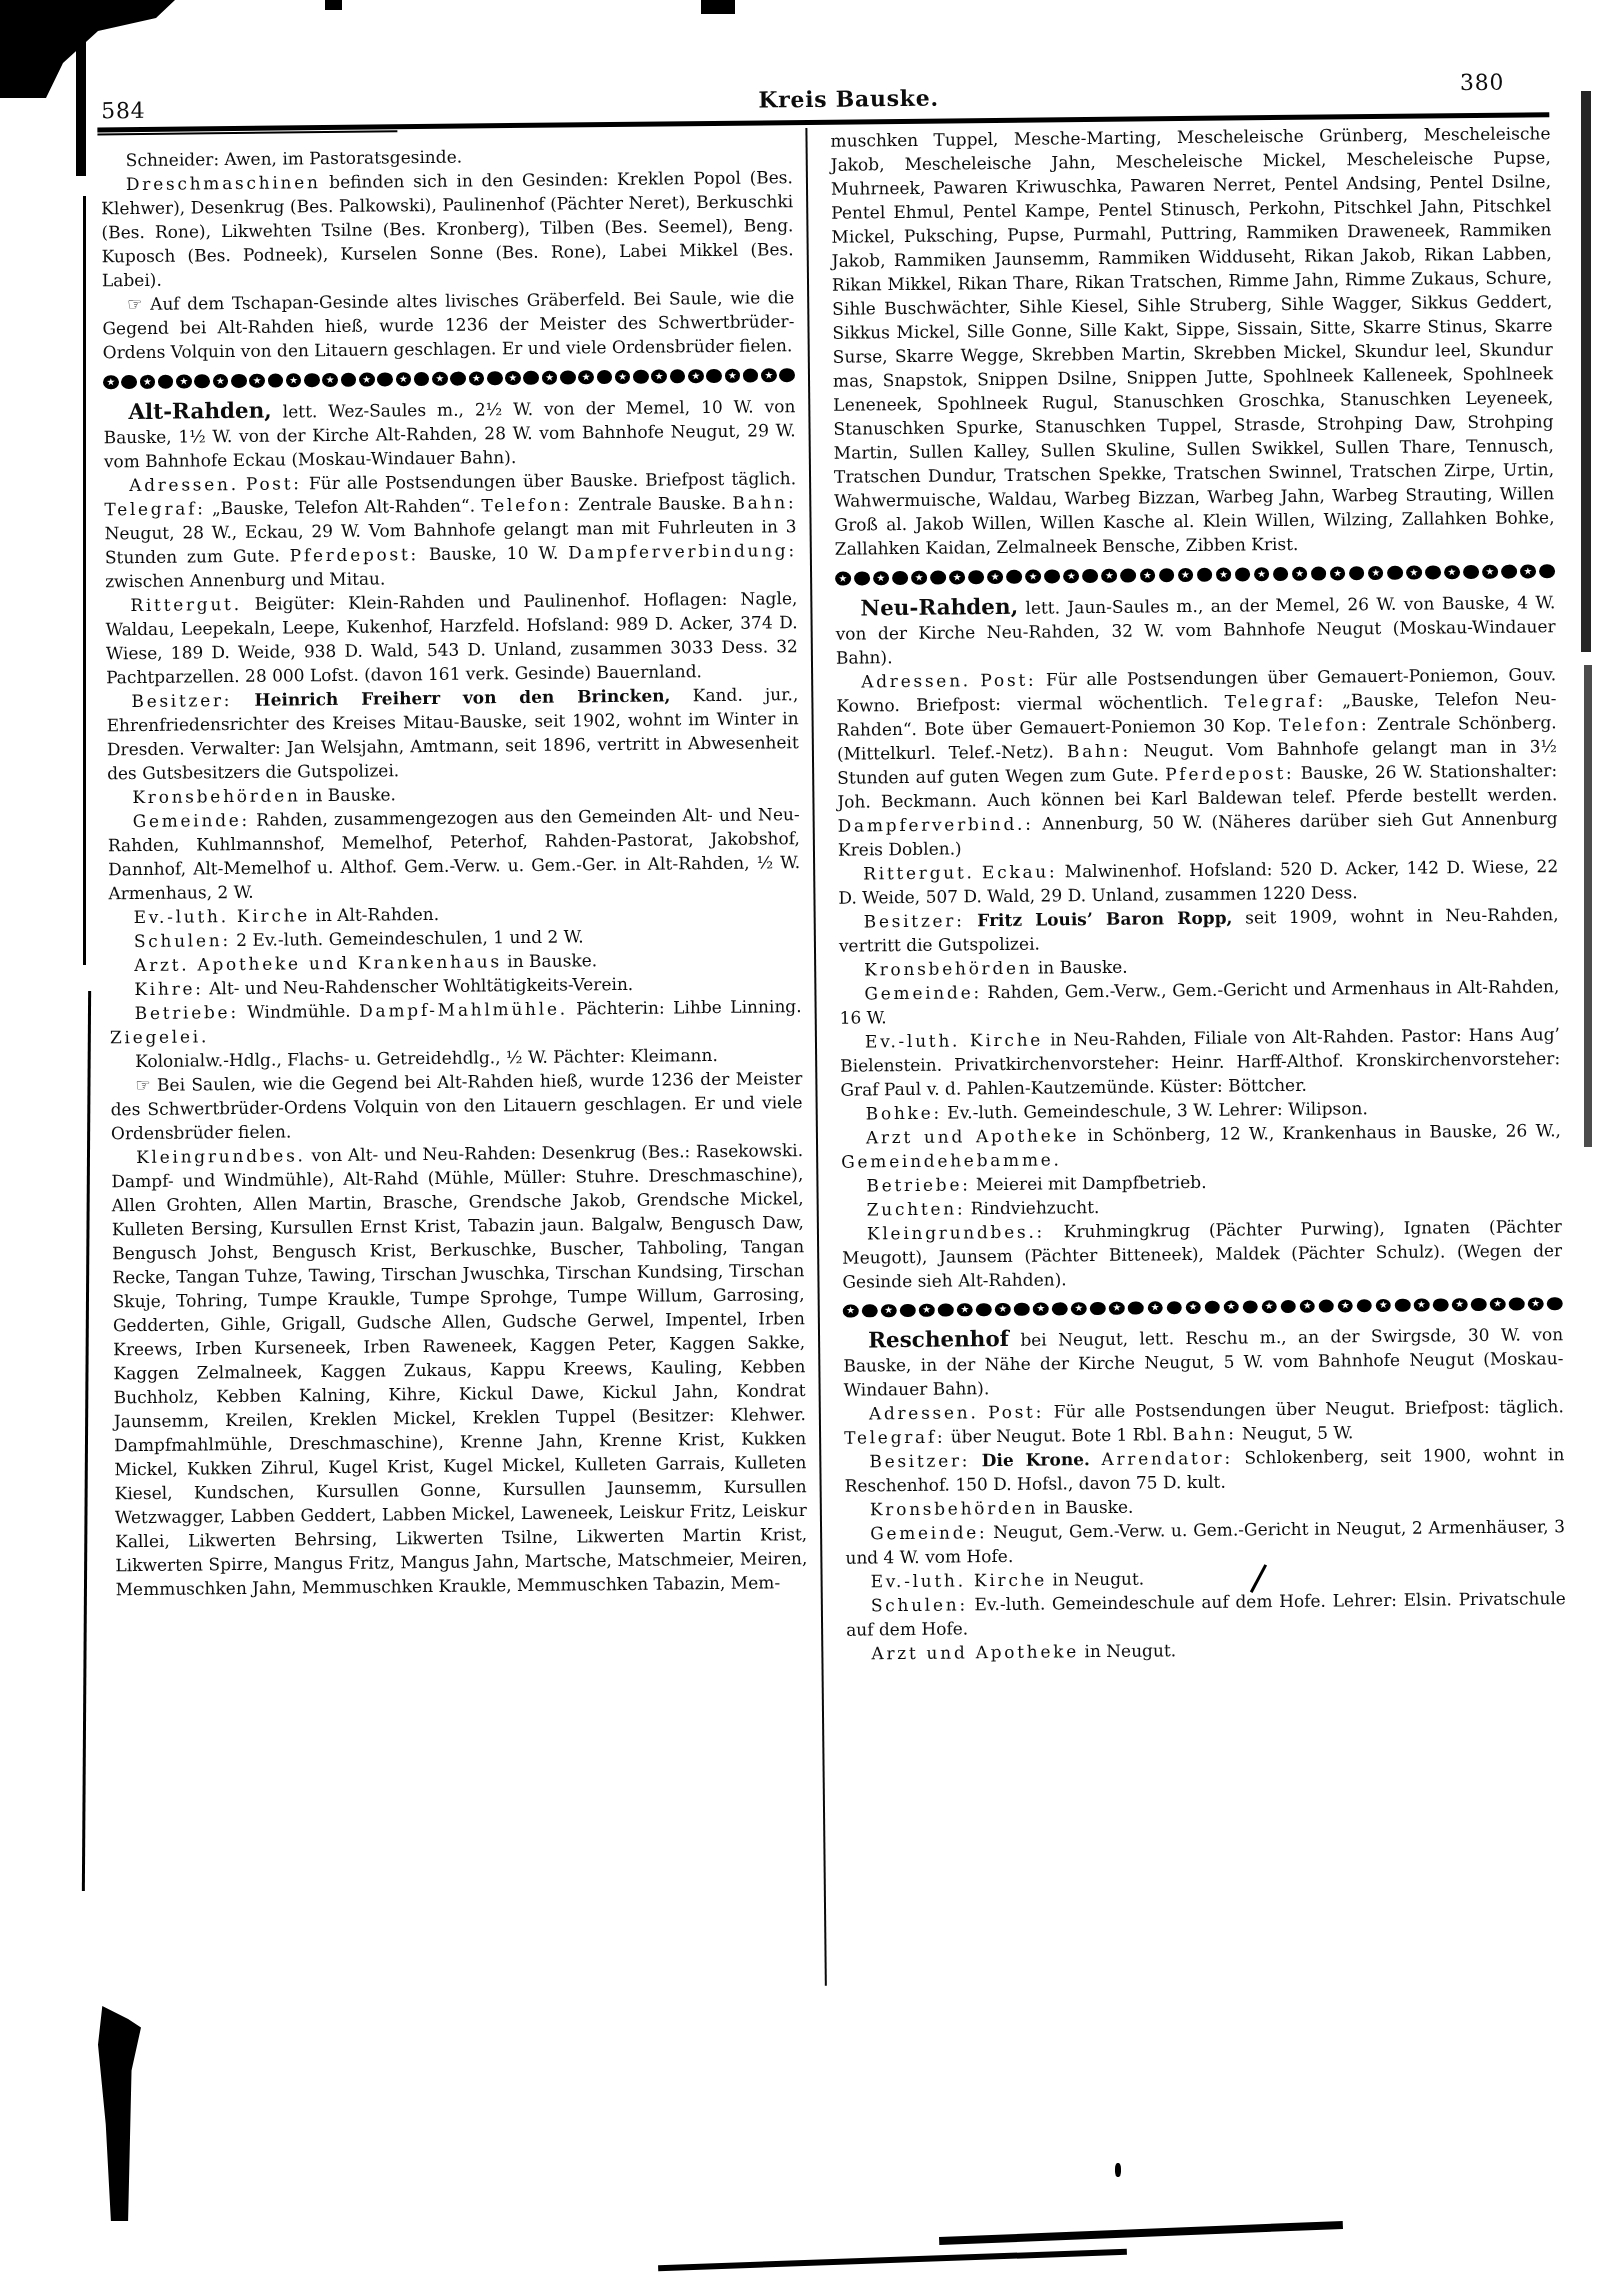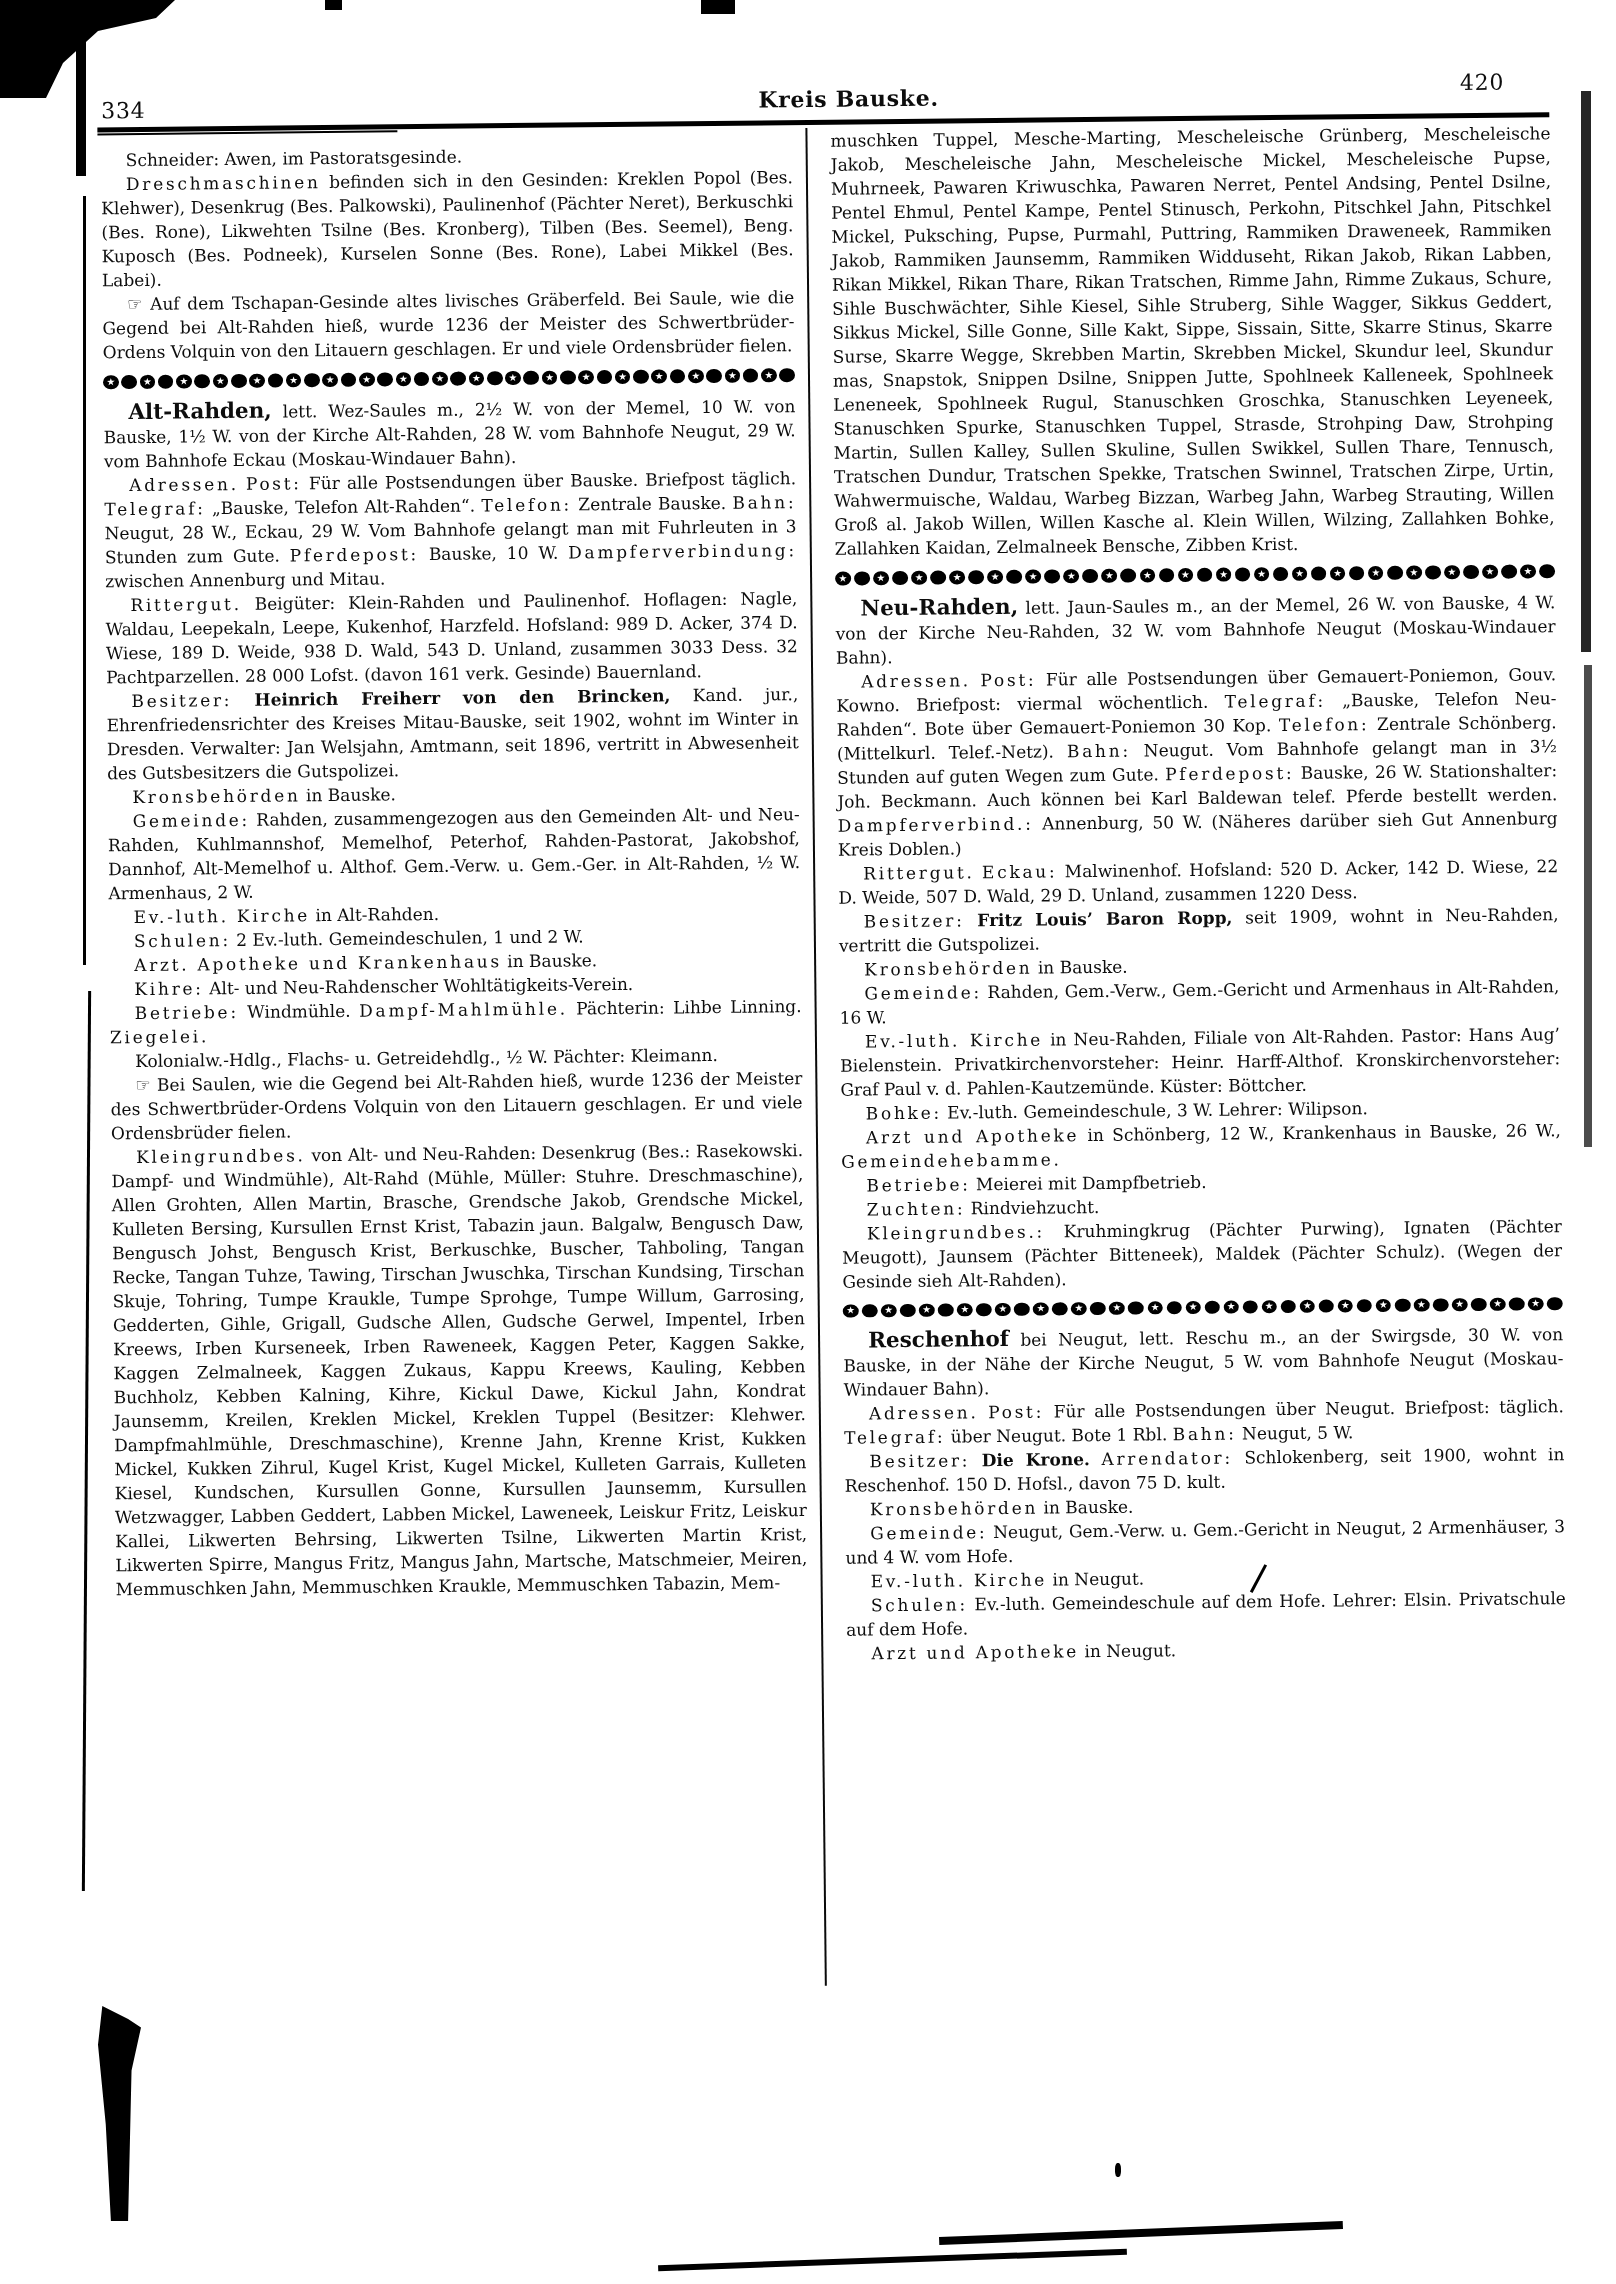--- a/index.html
+++ b/index.html
@@ -47,23 +47,23 @@
   #streak-bottom-1{left:658px;top:2257px;width:469px;height:5.9px;transform:rotate(-2deg);}
   #streak-bottom-2{left:939px;top:2229px;width:404px;height:7.8px;transform:rotate(-2.3deg);}
   #speck-bottom{left:1115px;top:2163px;width:5.9px;height:14.3px;border-radius:40%;}
   #pen-slash{left:1257px;top:1563px;width:2.6px;height:31px;transform:rotate(28deg);}
 </style>
 </head>
 <body>
 
 <div id="page">
   <div id="content">
-    <div id="pagenum-left" class="pagenum">334</div>
+    <div id="pagenum-left" class="pagenum">584</div>
     <div id="header-title">Kreis Bauske.</div>
-    <div id="pagenum-right" class="pagenum">420</div>
+    <div id="pagenum-right" class="pagenum">380</div>
     <div id="header-rule"></div>
     <div id="column-divider"></div>
     <div id="col-left" class="col">
         <p class="para"><span>Schneider: Awen, im Pastoratsgesinde.</span></p>
         <p class="para"><span class="sp">Dreschmaschinen</span><span> befinden sich in den Gesinden: Kreklen Popol (Bes. Klehwer), Desenkrug (Bes. Palkowski), Paulinenhof (Pächter Neret), Berkuschki (Bes. Rone), Likwehten Tsilne (Bes. Kronberg), Tilben (Bes. Seemel), Beng. Kuposch (Bes. Podneek), Kurselen Sonne (Bes. Rone), Labei Mikkel (Bes. Labei).</span></p>
         <p class="para"><span class="manicule">☞</span><span> Auf dem Tschapan-Gesinde altes livisches Gräberfeld. Bei Saule, wie die Gegend bei Alt-Rahden hieß, wurde 1236 der Meister des Schwertbrüder-Ordens Volquin von den Litauern geschlagen. Er und viele Ordensbrüder fielen.</span></p>
         <div class="sep">
           <span class="dot">★</span>
           <span class="dot"></span>
           <span class="dot">★</span>

